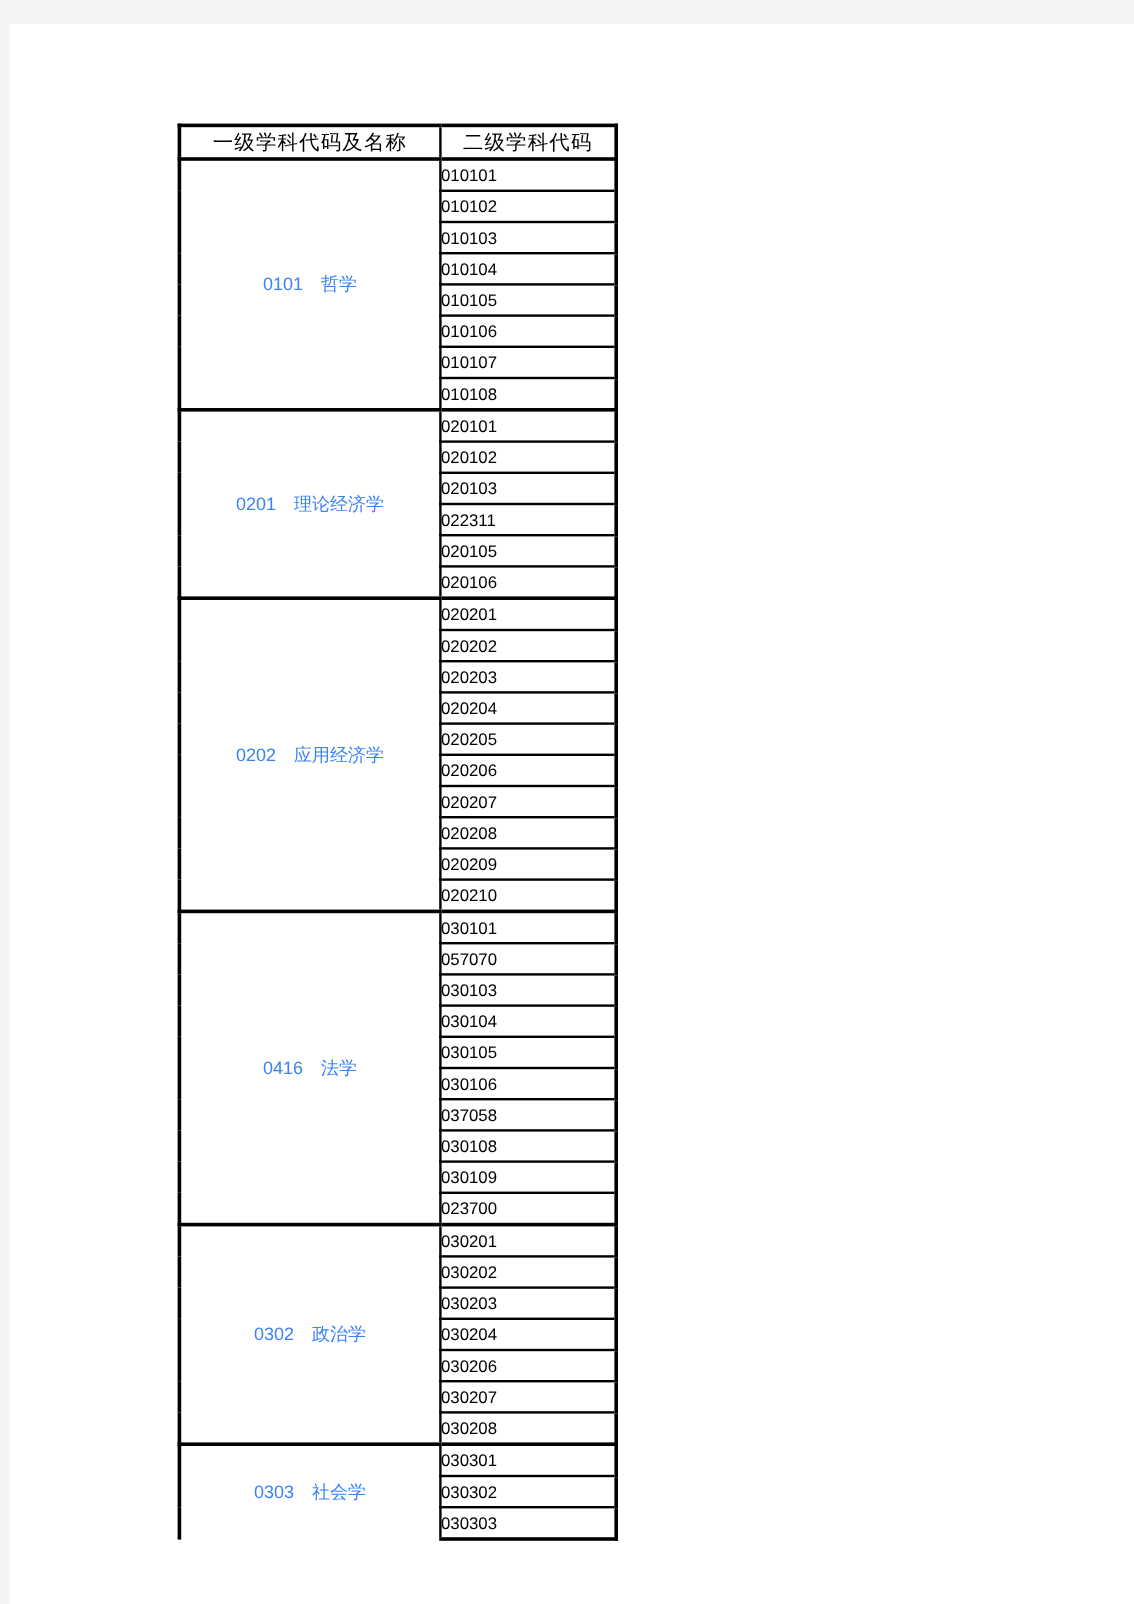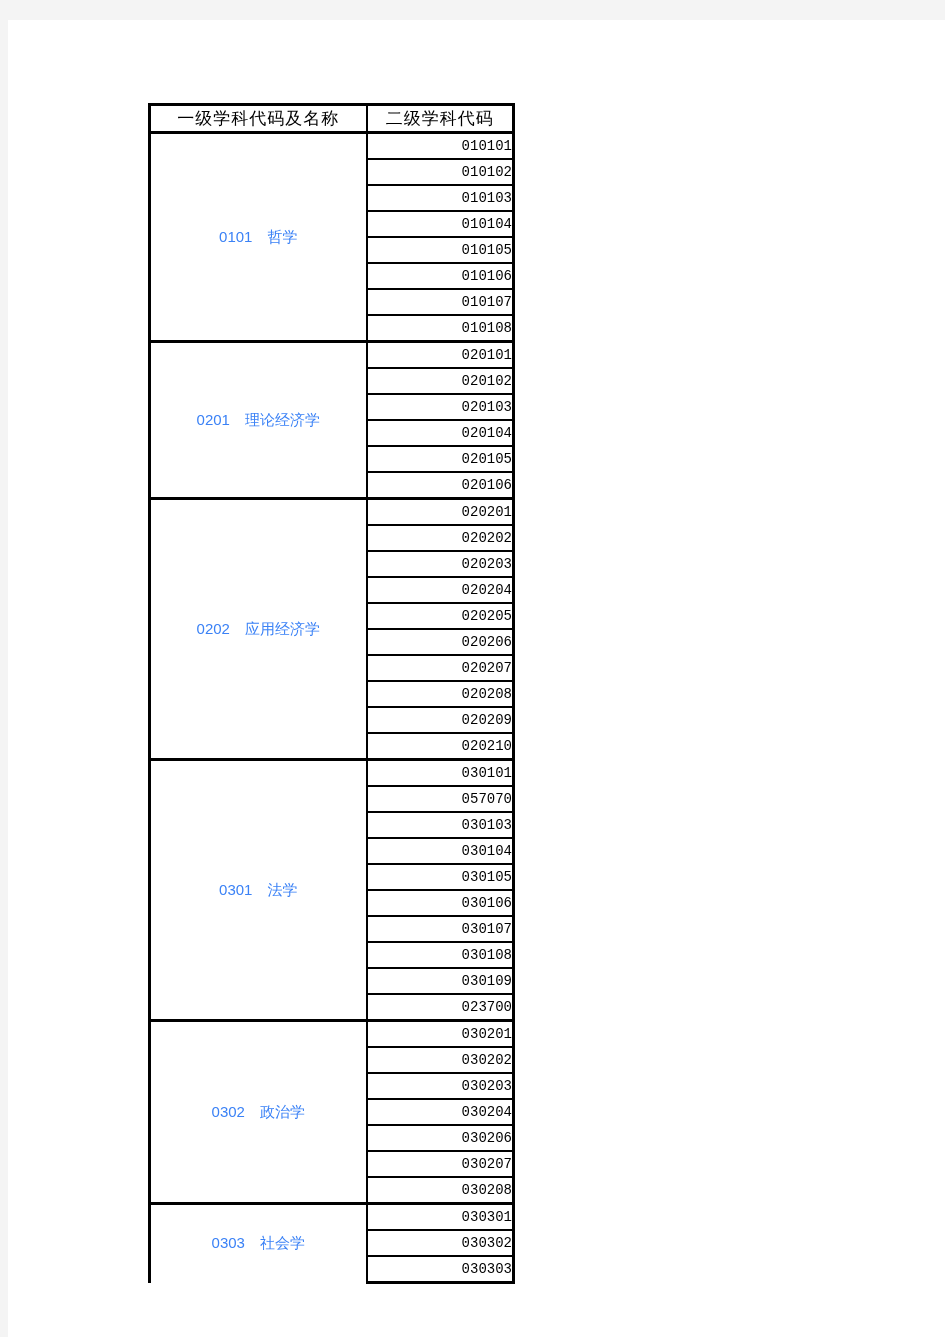--- a/index.html
+++ b/index.html
@@ -87,24 +87,24 @@
   }
   .group-cell.last-open {
     border-bottom: none;
     text-align: center;
   }
 
   
   .code-cell {
     height: 24px;
     line-height: 24px;
-    text-align: right;
+    text-align: left;
     font-size: 14px;
     color: #000000;
-    font-family: Liberation Mono, monospace;
+    font-family: Liberation Sans, sans-serif;
     border-left: 2px solid #000;
     border-right: 3px solid #000;
     border-bottom: 2px solid #000;
   }
   .code-cell.group-end {
     border-bottom: 3px solid #000;
   }
 </style>
 </head>
 <body>
@@ -155,21 +155,21 @@
             <td class="group-cell" rowspan="6">0201　理论经济学</td>
             <td class="code-cell">020101</td>
           </tr>
           <tr>
             <td class="code-cell">020102</td>
           </tr>
           <tr>
             <td class="code-cell">020103</td>
           </tr>
           <tr>
-            <td class="code-cell">020104</td>
+            <td class="code-cell">022311</td>
           </tr>
           <tr>
             <td class="code-cell">020105</td>
           </tr>
           <tr>
             <td class="code-cell group-end">020106</td>
           </tr>
           <tr>
             <td class="group-cell" rowspan="10">0202　应用经济学</td>
             <td class="code-cell">020201</td>
@@ -195,40 +195,40 @@
           <tr>
             <td class="code-cell">020208</td>
           </tr>
           <tr>
             <td class="code-cell">020209</td>
           </tr>
           <tr>
             <td class="code-cell group-end">020210</td>
           </tr>
           <tr>
-            <td class="group-cell" rowspan="10">0301　法学</td>
+            <td class="group-cell" rowspan="10">0416　法学</td>
             <td class="code-cell">030101</td>
           </tr>
           <tr>
             <td class="code-cell">057070</td>
           </tr>
           <tr>
             <td class="code-cell">030103</td>
           </tr>
           <tr>
             <td class="code-cell">030104</td>
           </tr>
           <tr>
             <td class="code-cell">030105</td>
           </tr>
           <tr>
             <td class="code-cell">030106</td>
           </tr>
           <tr>
-            <td class="code-cell">030107</td>
+            <td class="code-cell">037058</td>
           </tr>
           <tr>
             <td class="code-cell">030108</td>
           </tr>
           <tr>
             <td class="code-cell">030109</td>
           </tr>
           <tr>
             <td class="code-cell group-end">023700</td>
           </tr>

